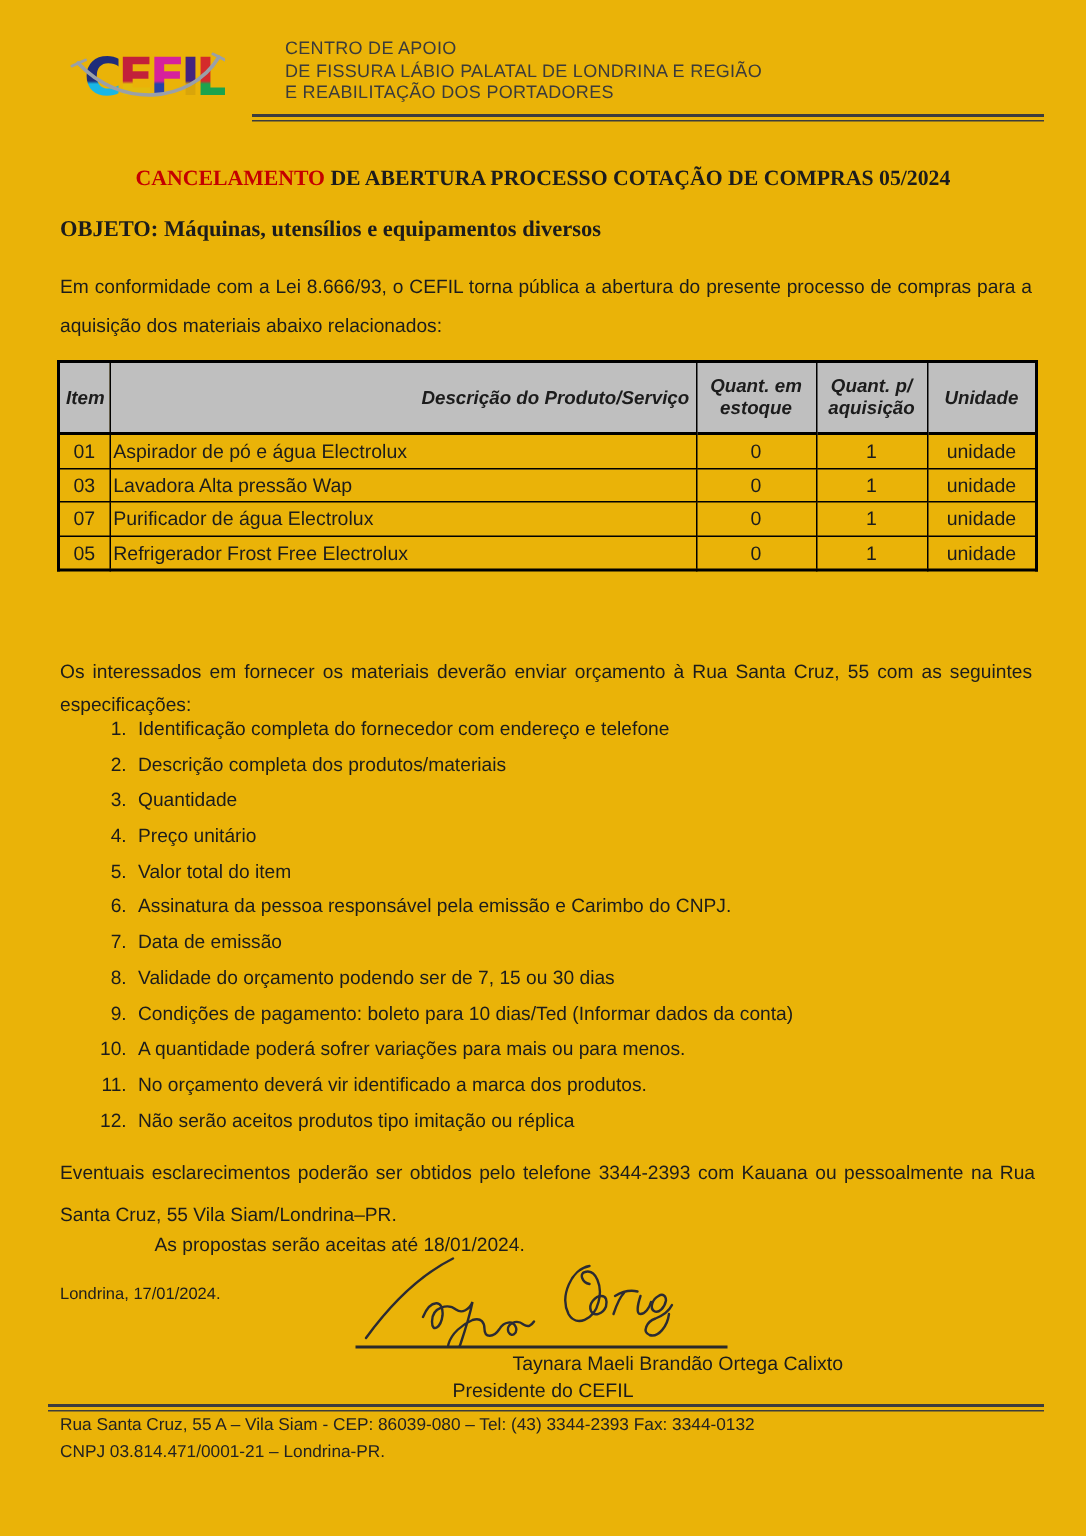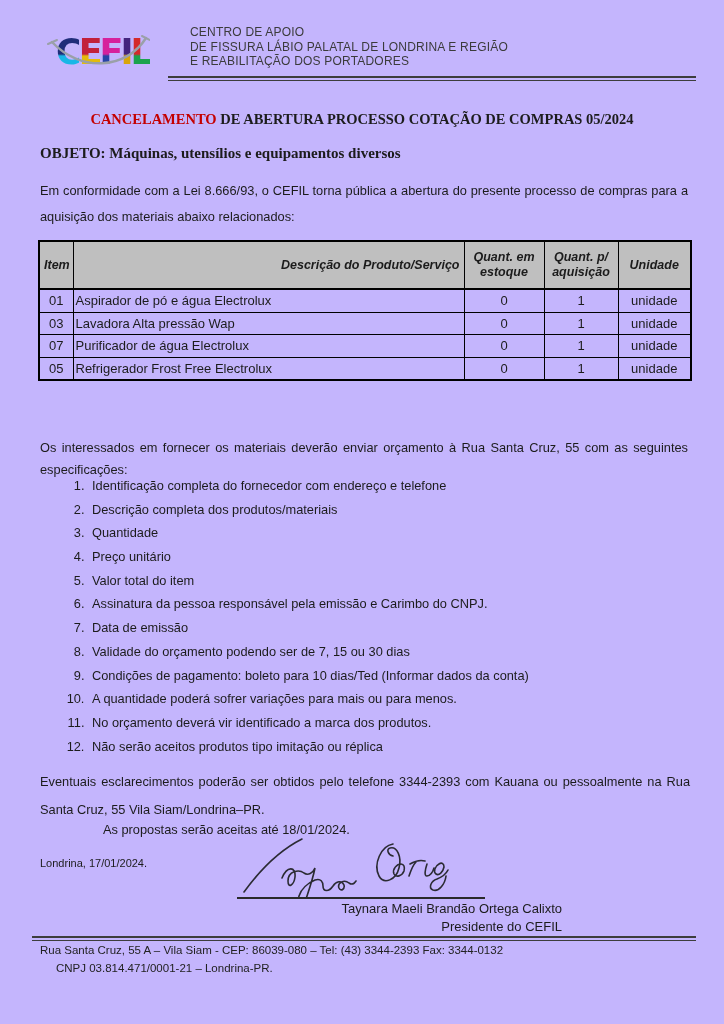--- a/index.html
+++ b/index.html
@@ -1,17 +1,17 @@
 <!DOCTYPE html>
 <html><head>
 <meta charset="utf-8">
 <style>
   html,body{margin:0;padding:0;background:#ffffff;}
   .page{
-    position:relative;width:724px;height:1024px;background:#c4b5fd;
+    position:relative;width:724px;height:1024px;background:#eab308;
     font-family:"Liberation Sans",sans-serif;color:#1c1c1c;overflow:hidden;
   }
   
   .logo{position:absolute;left:52px;top:26px;width:92px;height:54px;}
   .logo-letters{position:relative;font-family:"DejaVu Sans",sans-serif;font-weight:bold;
     font-size:35px;line-height:52px;letter-spacing:-3px;white-space:nowrap;padding-left:4px;}
   .logo-letters span{-webkit-background-clip:text;background-clip:text;color:transparent;}
   .logo-smile{position:absolute;left:-6px;top:0;width:104px;height:54px;pointer-events:none;}
   .org{position:absolute;left:190px;top:25px;font-size:12px;line-height:14.5px;color:#3b3b3b;letter-spacing:.2px;}
   .header-rule{position:absolute;left:168px;width:528px;top:76px;height:2px;
@@ -41,26 +41,26 @@
   .tbl th{background:#bfbfbf;font-style:italic;font-weight:bold;font-size:12.5px;
     text-align:center;height:42px;padding:2px 4px;line-height:15px;}
   .tbl th:nth-child(2){text-align:right;padding-left:14px;}
   .tbl td{height:21.5px;text-align:center;padding:0 4px;}
   .tbl td:nth-child(2){text-align:left;padding-left:2px;}
   .tbl thead th{border-bottom:2px solid #000;}
   
   .sig-svg{position:absolute;left:230px;top:836px;width:252px;height:62px;}
   .sig-line{position:absolute;left:237px;top:897px;width:248px;border-top:2px solid #2a2a2a;}
   .sig-name{position:absolute;left:162px;width:400px;top:901px;text-align:right;font-size:13px;}
-  .sig-role{position:absolute;left:162px;width:400px;top:919px;text-align:right;font-size:13px;}
+  .sig-role{position:absolute;left:162px;width:400px;top:919px;text-align:center;font-size:13px;}
   
   .footer-rule{position:absolute;left:32px;width:664px;top:936px;height:2px;
     border-top:2px solid #3d3d3d;border-bottom:1px solid #3d3d3d;}
   .footer-l1{position:absolute;left:40px;top:944px;font-size:11.5px;color:#222;}
-  .footer-l2{position:absolute;left:40px;top:962px;font-size:11.5px;color:#222;margin-left:16px;}
+  .footer-l2{position:absolute;left:40px;top:962px;font-size:11.5px;color:#222;}
 </style>
 </head>
 <body>
 
 <div class="page">
 
   <div class="logo">
     <div class="logo-letters"><span style="background-image: linear-gradient(rgb(31, 45, 122) 55%, rgb(25, 183, 230) 60%);">C</span><span style="background-image: linear-gradient(rgb(194, 32, 58) 55%, rgb(227, 187, 12) 60%);">E</span><span style="background-image: linear-gradient(rgb(214, 33, 156) 55%, rgb(39, 67, 166) 60%);">F</span><span style="background-image: linear-gradient(rgb(67, 36, 126) 55%, rgb(217, 165, 10) 60%);">I</span><span style="background-image: linear-gradient(rgb(212, 42, 43) 55%, rgb(27, 163, 77) 60%);">L</span></div>
     <svg class="logo-smile" viewBox="0 0 104 54">
       <path d="M6,16 C34,46 80,44 100,12" fill="none" stroke="#9aa0a8" stroke-width="2.4" stroke-linecap="round"></path>

